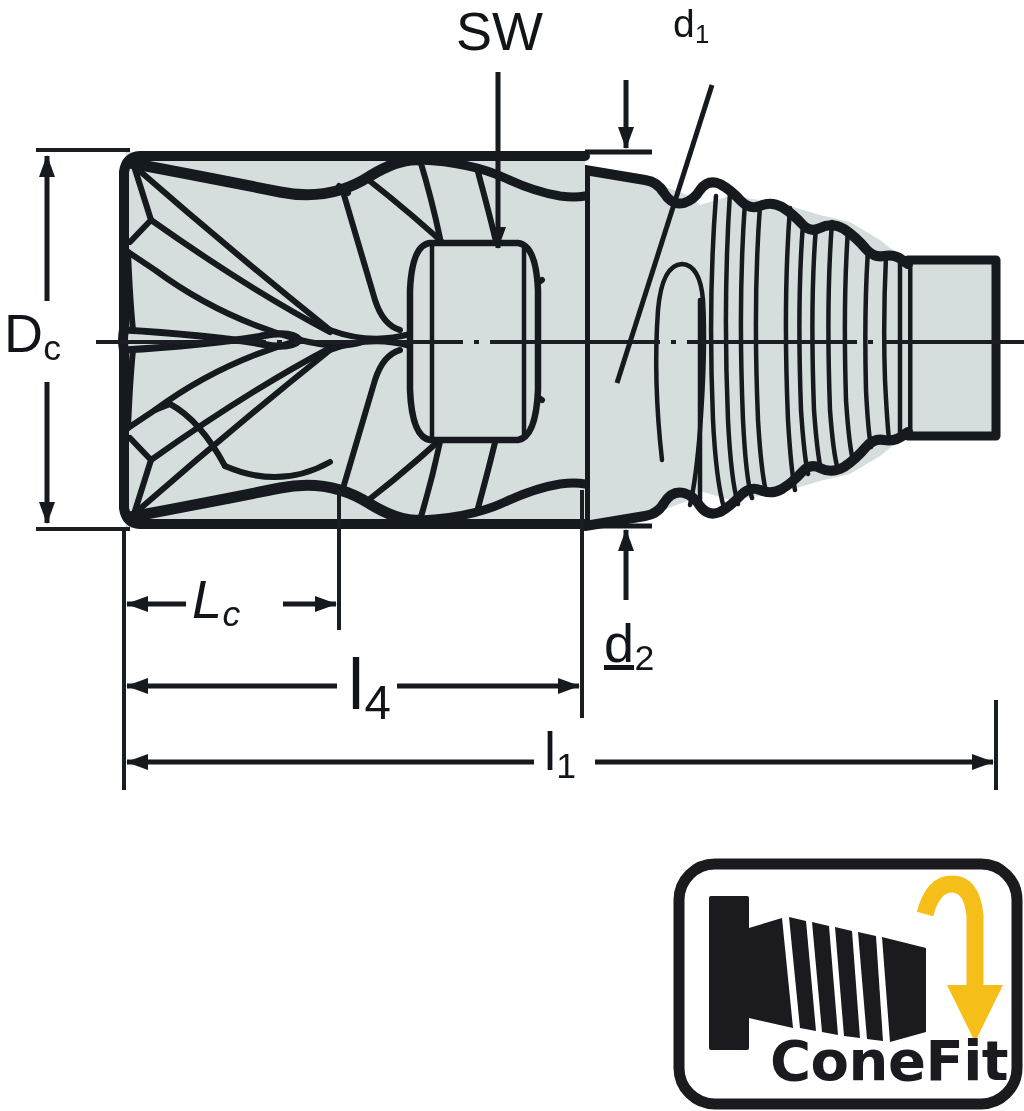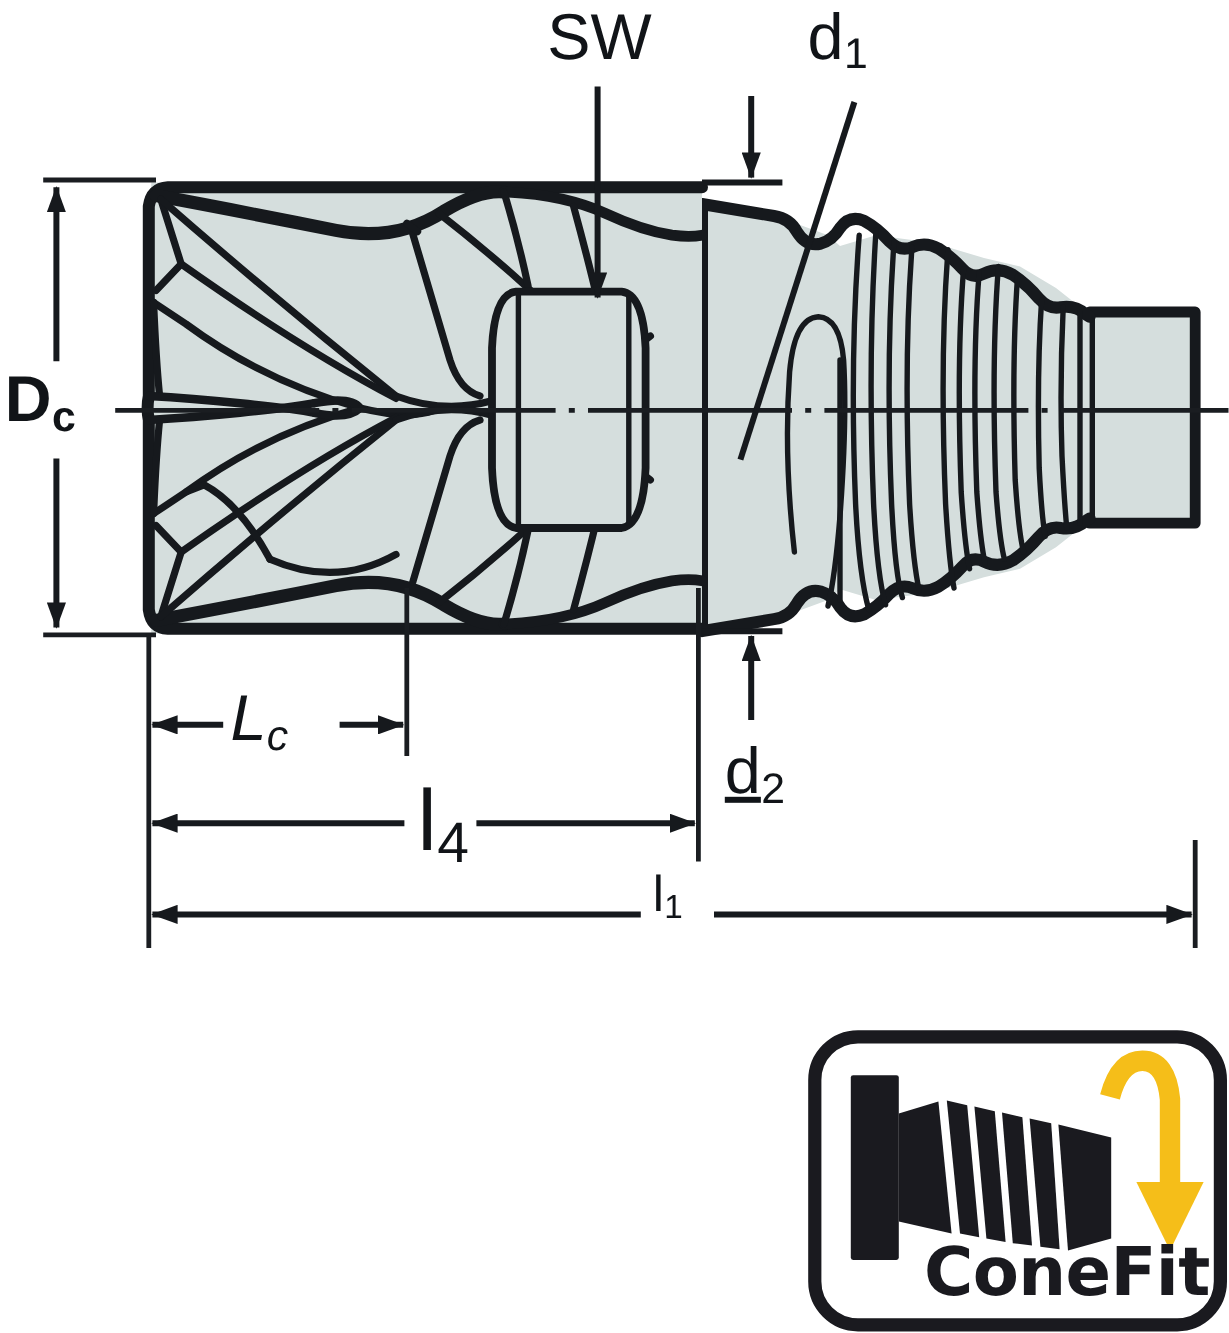--- a/index.html
+++ b/index.html
@@ -269,41 +269,41 @@
       </g>
 
     </g>
 
   </svg>
 
   <div class="dimlabel" style="left:456px; top:4px; font-size:54px;">
     <span>SW</span>
   </div>
 
-  <div class="dimlabel" style="left:673px; top:4px; font-size:54px;">
+  <div class="dimlabel" style="left:673px; top:4px; font-size:39px;">
     <span>d</span><span class="sub">1</span>
   </div>
 
-  <div class="dimlabel" style="left:4px; top:306px; font-size:54px;font-weight:bold;">
+  <div class="dimlabel" style="left:4px; top:306px; font-size:54px;">
     <span>D</span><span class="sub">c</span>
   </div>
 
   <div class="dimlabel" style="left:604px; top:616px; font-size:54px;text-decoration:underline;">
     <span>d</span><span class="sub">2</span>
   </div>
 
   <div class="dimlabel" style="left:192px; top:572px; font-size:54px;font-style:italic;">
     <span>L</span><span class="sub">c</span>
   </div>
 
   <div class="dimlabel" style="left:348px; top:648px; font-size:72px;">
     <span>l</span><span class="sub">4</span>
   </div>
 
-  <div class="dimlabel" style="left:544px; top:724px; font-size:42px;">
+  <div class="dimlabel" style="left:544px; top:724px; font-size:54px;">
     <span>l</span><span class="sub">1</span>
   </div>
 
   <div style="position:absolute; left:770px; top:1033px; font-size:56px;
               font-weight:bold; color:#1a1a1f; letter-spacing:-0.5px;
               font-family:'DejaVu Sans', sans-serif; line-height:1;">ConeFit</div>
 
 </div>
 
 </body></html>

